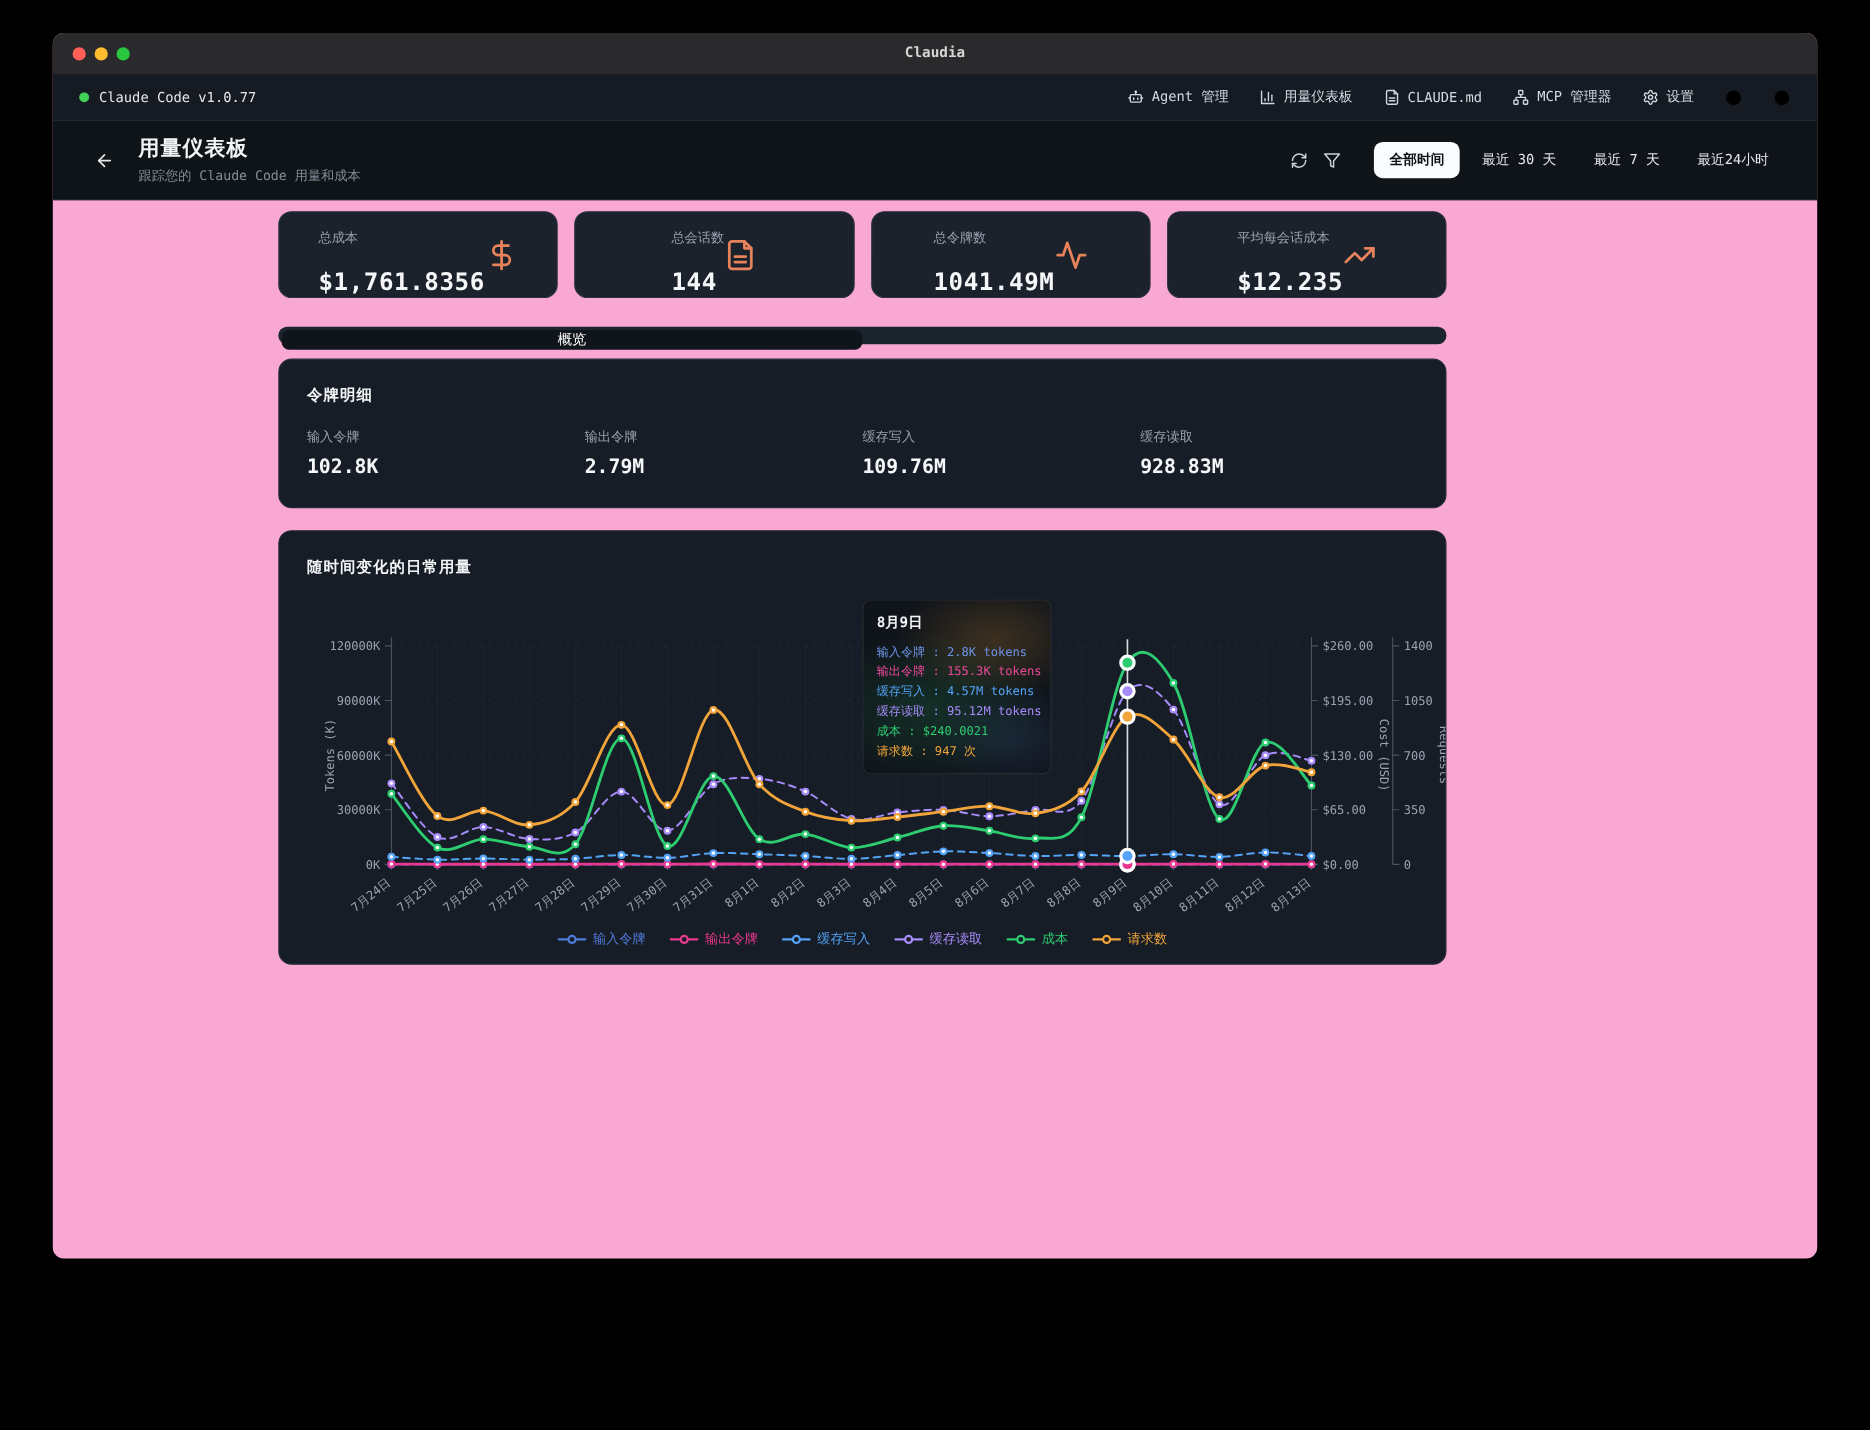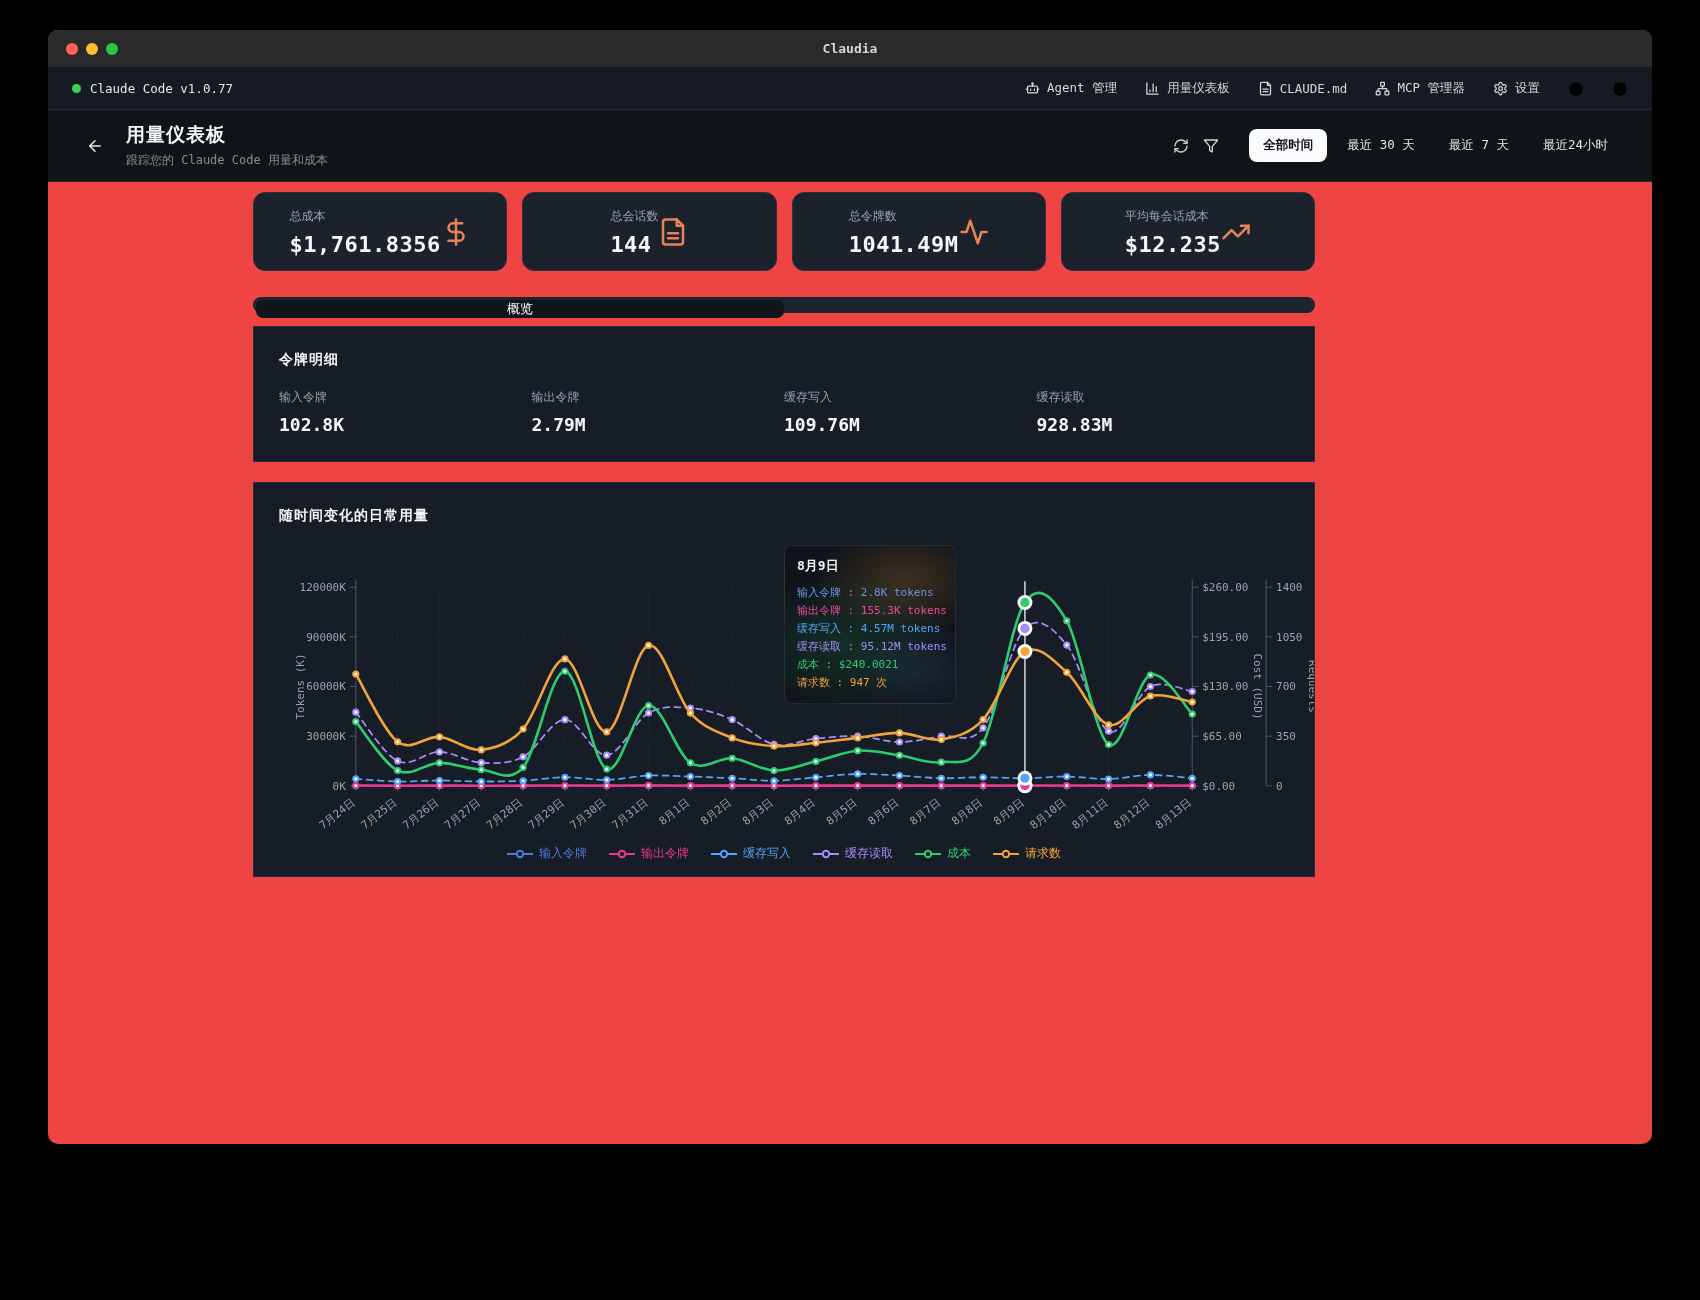--- a/index.html
+++ b/index.html
@@ -1,19 +1,19 @@
 <!DOCTYPE html>
 <html><head>
 <meta charset="utf-8">
 <style>
   * { margin:0; padding:0; box-sizing:border-box; }
   html,body { width:1700px; height:1300px; background:#000; overflow:hidden;
     font-family:"DejaVu Sans Mono","Liberation Mono",monospace; }
   .window { position:absolute; left:48px; top:30px; width:1604px; height:1114px;
-    background:#ef4444; border-radius:10px; overflow:hidden; box-shadow:0 20px 60px rgba(0,0,0,.8); }
+    background:#f9a8d4; border-radius:10px; overflow:hidden; box-shadow:0 20px 60px rgba(0,0,0,.8); }
 
   
   .titlebar { height:38px; background:#2a2a2c; border-bottom:1px solid #1a1a1c;
     display:flex; align-items:center; justify-content:center; position:relative; }
   .lights { position:absolute; left:18px; display:flex; gap:8px; }
   .light { width:12px; height:12px; border-radius:50%; }
   .tb-title { font-size:13px; font-weight:bold; color:#d6d6d8; }
 
   
   .menubar { height:42px; background:#161b23; border-bottom:1px solid #222a34;
@@ -44,32 +44,32 @@
   .filter-pill { font-size:12.5px; color:#e3e7ec; padding:8px 14px; border-radius:8px;
     cursor:pointer; white-space:nowrap; }
   .filter-pill.active { background:#fafbfc; color:#0c0f14; font-weight:bold; }
 
   
   .container { margin:10px 0 0 205px; width:1062px; }
   .cards { display:grid; grid-template-columns:repeat(4,1fr); gap:15px; }
   .stat-card { background:#1b222c; border:1px solid #2a313d; border-radius:12px;
     height:79px; padding:15px 19px; display:flex; justify-content:center; }
   .stat-label { font-size:12px; color:#98a1ae; }
-  .stat-value { font-size:22px; font-weight:bold; color:#f5f6f8; margin-top:7px; letter-spacing:.5px; }
+  .stat-value { font-size:22px; font-weight:bold; color:#f5f6f8; margin-top:20px; letter-spacing:.5px; }
   .stat-icon { color:#e8825a; display:flex; align-items:center; }
   .stat-icon svg { width:30px; height:30px; stroke:currentColor; fill:none; stroke-width:2;
     stroke-linecap:round; stroke-linejoin:round; }
 
   .tabs { margin-top:26px; background:#1c242e; border-radius:9px; padding:3px;
     display:grid; grid-template-columns:1fr 1fr; height:16px; }
   .tab { display:flex; align-items:center; justify-content:center; font-size:13px;
     color:#96a0ad; border-radius:7px; cursor:pointer; }
   .tab.active { background:#10151c; color:#fff; }
 
-  .panel { margin-top:13px; background:#171d26; border:1px solid #262d38; border-radius:0; }
+  .panel { margin-top:13px; background:#171d26; border:1px solid #262d38; border-radius:12px; }
   .breakdown { padding:24px 25px 26px; }
   .panel-title { font-size:14px; font-weight:bold; color:#f2f4f6; letter-spacing:1px; }
   .bd-grid { margin-top:20px; display:grid; grid-template-columns:repeat(4,1fr); }
   .bd-label { font-size:12px; color:#98a1ae; }
   .bd-value { font-size:18px; font-weight:bold; color:#f5f6f8; margin-top:8px; }
 
   .chart-card { margin-top:20px; padding:24px 0 14px; }
   .chart-card .panel-title { padding:0 25px; }
   .chart-area { position:relative; margin-top:6px; }
   #chart-svg { display:block; width:1060px; height:312px; }

